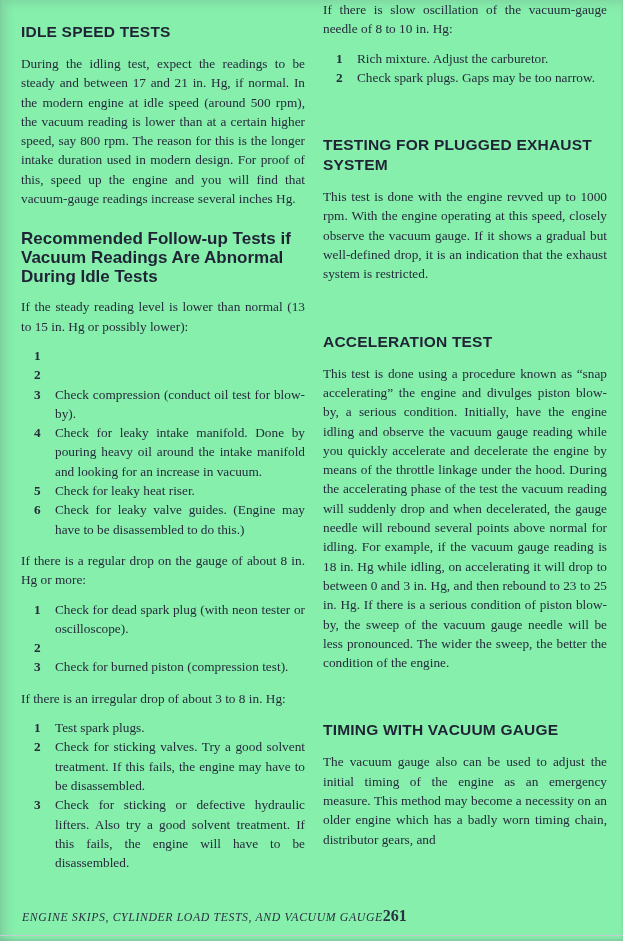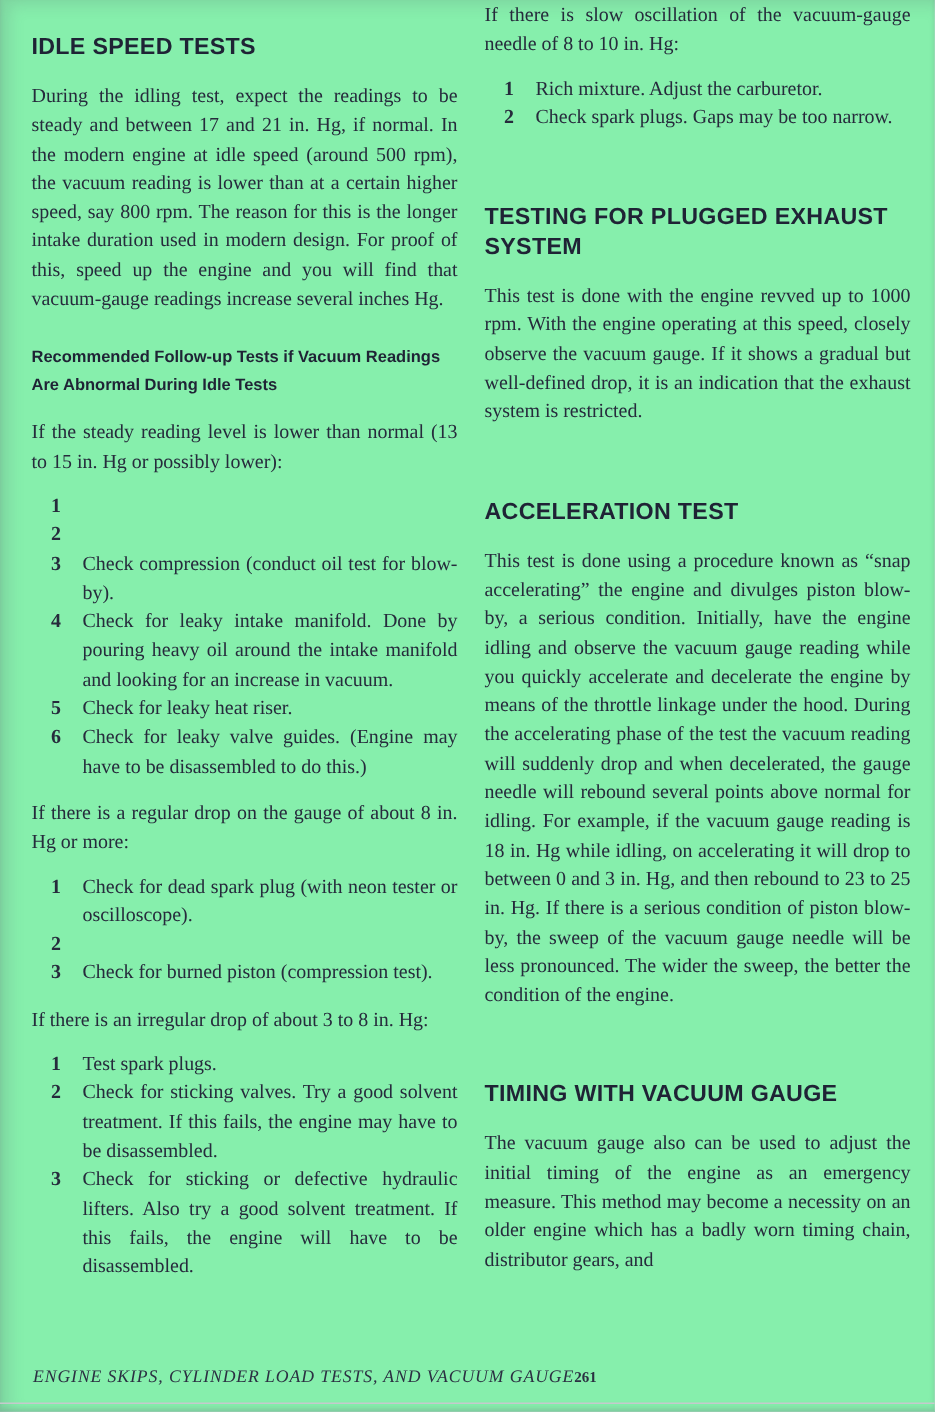--- a/index.html
+++ b/index.html
@@ -37,21 +37,21 @@
     font-size:15.5px;
     line-height:20px;
     letter-spacing:0.2px;
     color:#1f2335;
     margin:0 0 12px 0;
   }
   .head.spaced { margin-top:48px; }
   .subhead {
     font-family:"Liberation Sans", sans-serif;
     font-weight:bold;
-    font-size:11px;
+    font-size:17px;
     line-height:19px;
     color:#1f2335;
     margin:21px 0 11px 0;
   }
   p.body {
     font-size:13.3px;
     line-height:19.3px;
     text-align:justify;
     margin:0 0 10px 0;
   }
@@ -78,21 +78,21 @@
     justify-content:flex-start;
     align-items:baseline;
   }
   .footer .ftitle {
     font-style:italic;
     font-size:11.8px;
     letter-spacing:0.6px;
     color:#2b3042;
   }
   .footer .fpage {
-    font-size:10px;
+    font-size:16px;
     font-weight:bold;
     color:#2b3042;
   }
 </style>
 </head>
 <body>
 
 <div class="page">
   <div class="columns">
 

